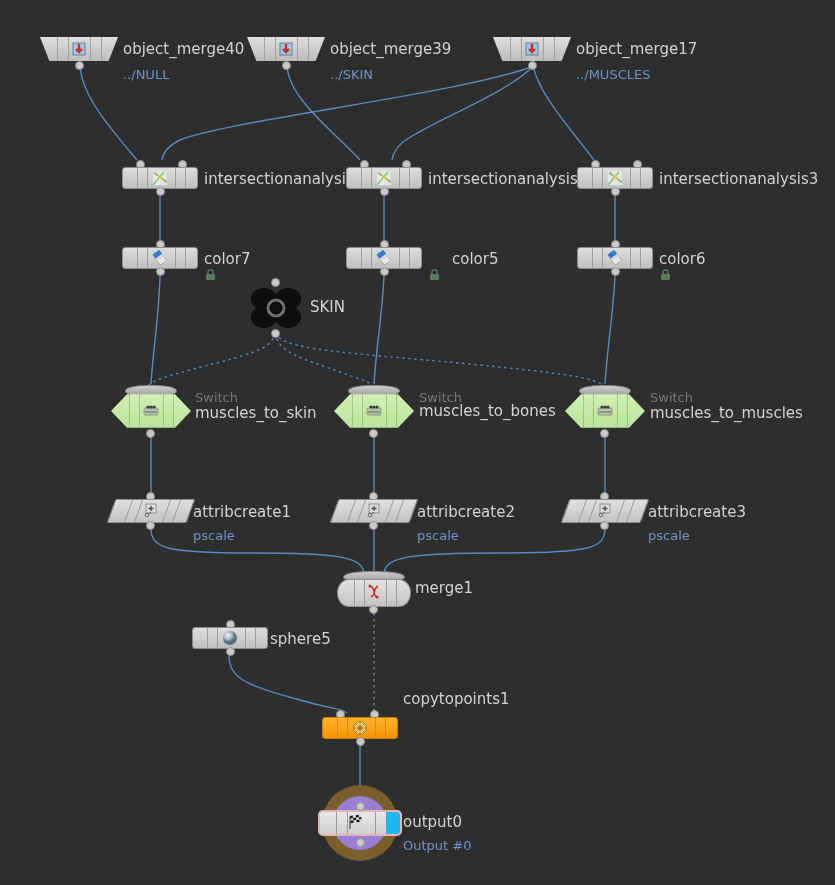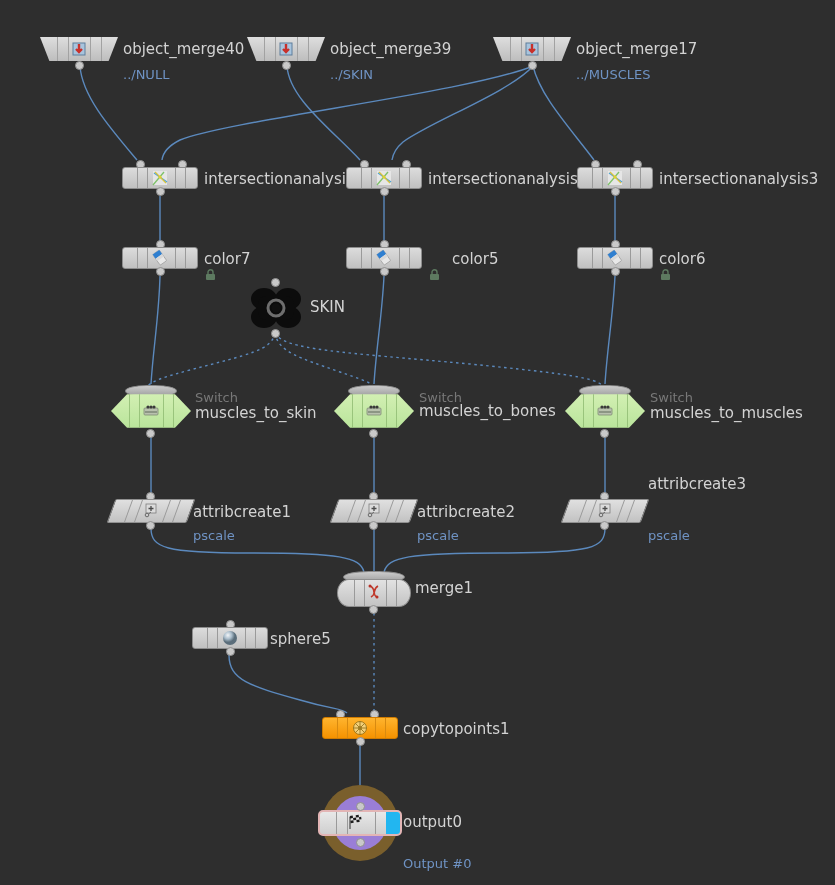--- a/index.html
+++ b/index.html
@@ -504,21 +504,21 @@
       </div>
     </div>
     <svg class="glyph" style="left:40px;top:12px;" viewBox="0 0 20 20">
       <rect x="5" y="3" width="10" height="9" fill="#dcdcdc" stroke="#7e7e7e" stroke-width=".8"></rect>
       <path d="M10,5 L10,10 M7.5,7.5 L12.5,7.5" stroke="#4a4a4a" stroke-width="1.3"></path>
       <circle cx="6" cy="14" r="1.8" fill="none" stroke="#6a6a6a" stroke-width="1"></circle>
       <path d="M7.5,13 L10,11" stroke="#6a6a6a" stroke-width="1"></path>
     </svg>
     <div class="dot" style="left:35px;top:22px;"></div>
   </div>
-  <div class="label" style="left:648px;top:476px;text-align:right;">attribcreate3</div>
+  <div class="label" style="left:648px;top:504px;text-align:right;">attribcreate3</div>
   <div class="sublabel" style="left:648px;top:529px;">pscale</div>
 
   <div class="node" style="left:337px;top:573px;">
     <div class="hat" style="left:6px;top:-2px;width:62px;"></div>
     <div class="barrel" style="margin-top:6px;">
       <div class="stripes">
         <i style="left:16px"></i>
           <i style="left:26px"></i>
           <i style="left:48px"></i>
           <i style="left:58px"></i>
@@ -568,21 +568,21 @@
           <i style="left:62px"></i>
       </div>
       <svg class="glyph" viewBox="0 0 20 20">
         <circle cx="10" cy="10" r="6.5" fill="#f3d07a" stroke="#8a6a14" stroke-width=".8"></circle>
         <path d="M10,3.5 L10,16.5 M3.5,10 L16.5,10 M5.5,5.5 L14.5,14.5 M14.5,5.5 L5.5,14.5" stroke="#8a6a14" stroke-width=".8"></path>
         <circle cx="10" cy="10" r="2" fill="#9c7a20"></circle>
       </svg>
     </div>
     <div class="dot" style="left:34px;top:20px;"></div>
   </div>
-  <div class="label" style="left:403px;top:721px;">copytopoints1</div>
+  <div class="label" style="left:403px;top:691px;">copytopoints1</div>
 
   <div class="node" style="left:318px;top:785px;">
     <div class="ringouter" style="left:4px;top:0px;"></div>
     <div class="ringinner" style="left:15px;top:11px;"></div>
     <div class="dot" style="left:38px;top:17px;z-index:3;"></div>
     <div class="outbody" style="position:absolute;left:0px;top:25px;z-index:2;">
       <div class="stripes">
         <i style="left:16px"></i>
           <i style="left:27px"></i>
           <i style="left:55px"></i>
@@ -597,15 +597,15 @@
           <rect x="14" y="5.4" width="2.2" height="2.4" fill="#1c1c1c"></rect>
           <rect x="5" y="7.8" width="3" height="2.4" fill="#1c1c1c"></rect>
           <rect x="11" y="7.8" width="3" height="2.4" fill="#1c1c1c"></rect>
         </g>
       </svg>
       <div class="cyan"></div>
     </div>
     <div class="dot" style="left:38px;top:53px;z-index:3;"></div>
   </div>
   <div class="label" style="left:403px;top:814px;">output0</div>
-  <div class="sublabel" style="left:403px;top:857px;">Output #0</div>
+  <div class="sublabel" style="left:403px;top:839px;">Output #0</div>
 
 </div>
 
 </body></html>

